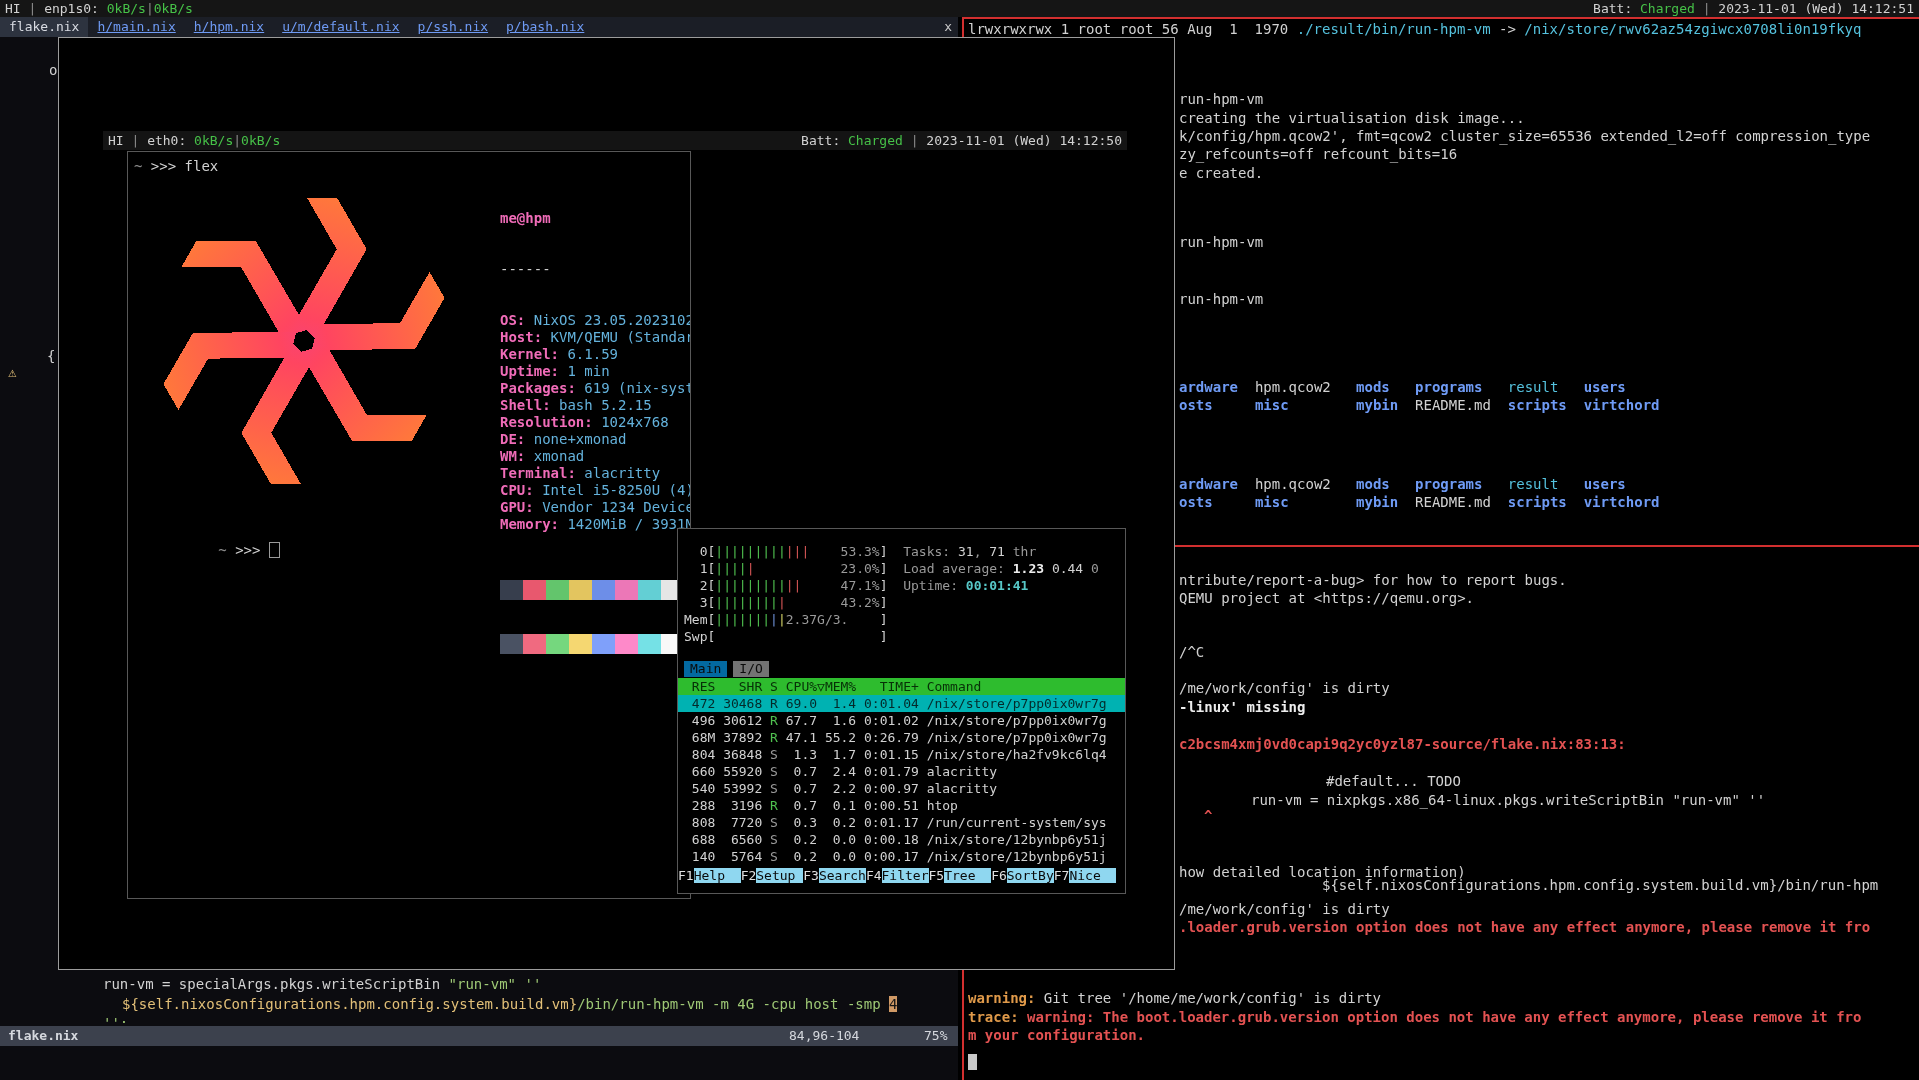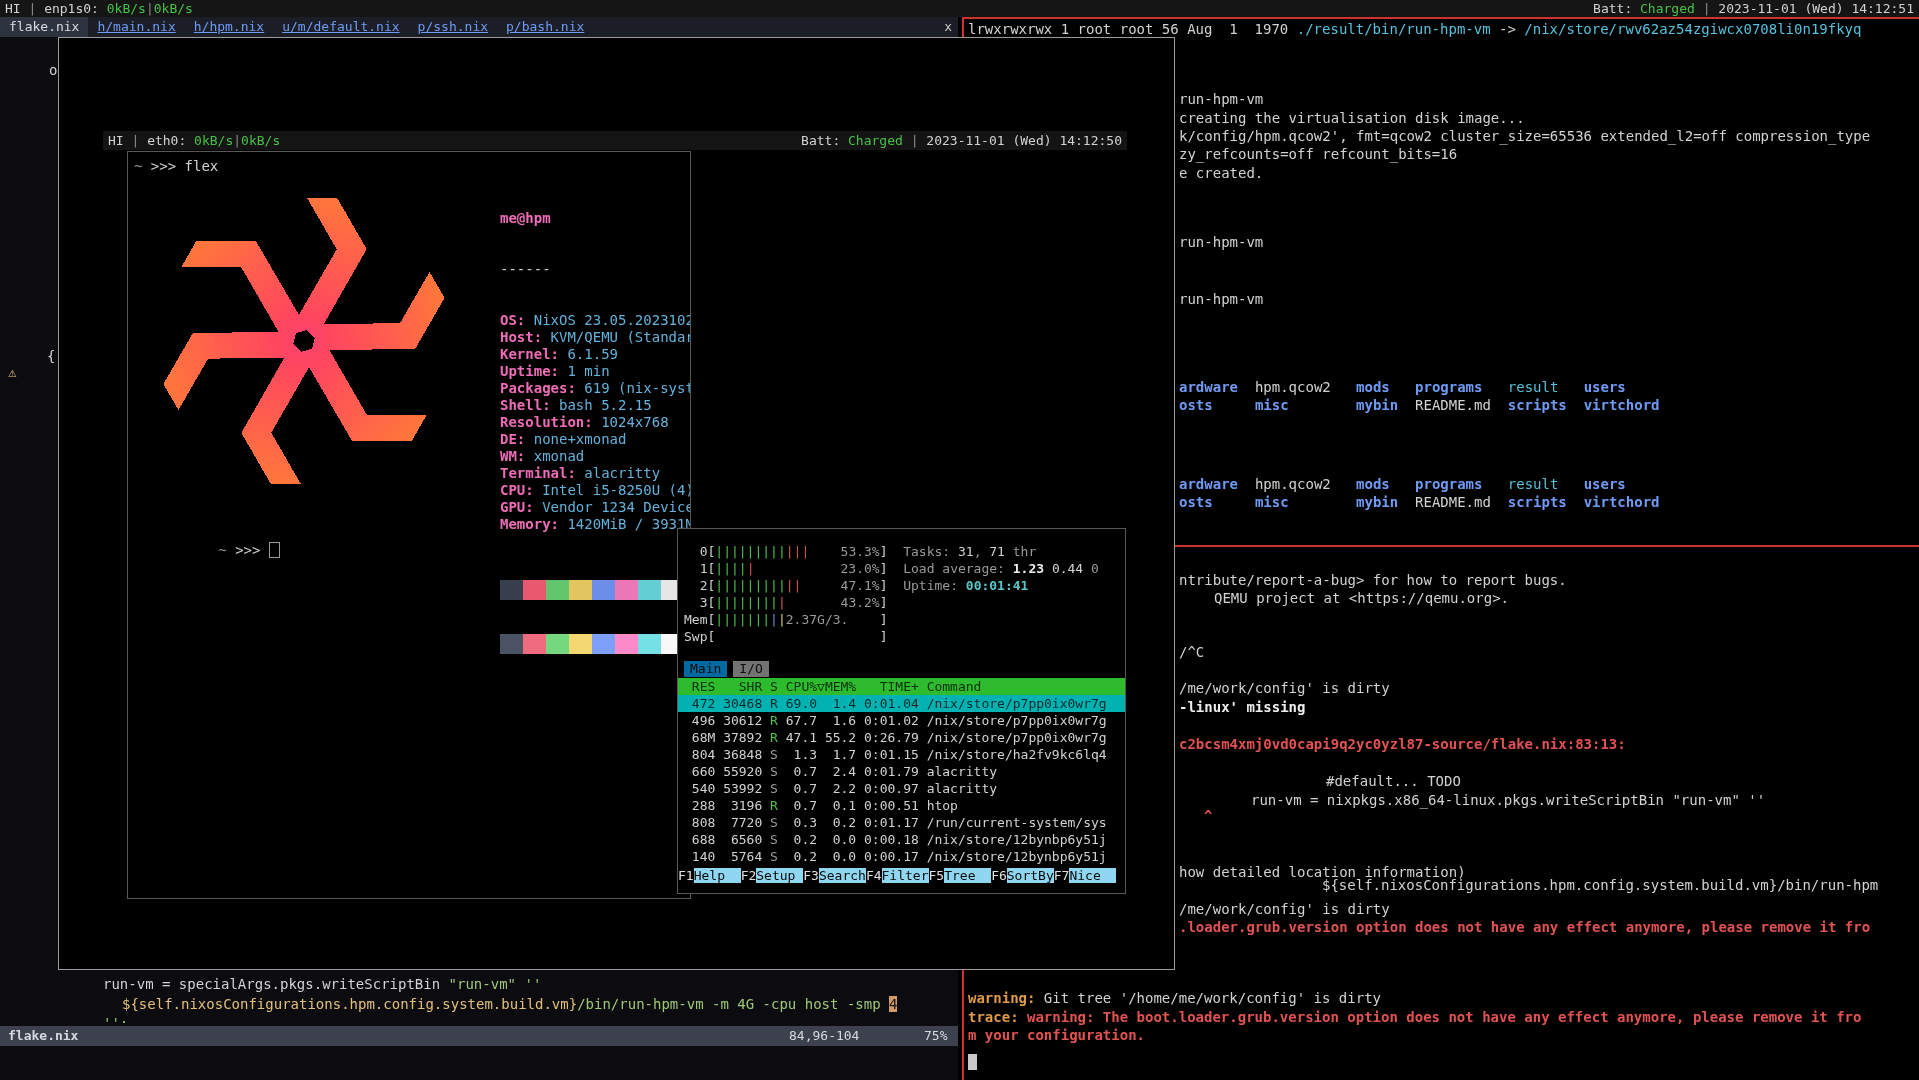--- a/index.html
+++ b/index.html
@@ -131,21 +131,21 @@
       <div class="tline" style="left: 215px; top: 146px;"><span class="c-w">e created.</span></div>
       <div class="tline" style="left: 215px; top: 215px;"><span class="c-w">run-hpm-vm</span></div>
       <div class="tline" style="left: 215px; top: 272px;"><span class="c-w">run-hpm-vm</span></div>
       <div class="tline" style="left: 215px; top: 360px;"><span class="c-dir">ardware</span><span class="c-w">  </span><span class="c-w">hpm.qcow2</span><span class="c-w">   </span><span class="c-dir">mods</span><span class="c-w">   </span><span class="c-dir">programs</span><span class="c-w">   </span><span class="c-cyan">result</span><span class="c-w">   </span><span class="c-dir">users</span></div>
       <div class="tline" style="left: 215px; top: 378px;"><span class="c-dir">osts</span><span class="c-w">     </span><span class="c-dir">misc</span><span class="c-w">        </span><span class="c-dir">mybin</span><span class="c-w">  </span><span class="c-w">README.md</span><span class="c-w">  </span><span class="c-dir">scripts</span><span class="c-w">  </span><span class="c-dir">virtchord</span></div>
       <div class="tline" style="left: 215px; top: 457px;"><span class="c-dir">ardware</span><span class="c-w">  </span><span class="c-w">hpm.qcow2</span><span class="c-w">   </span><span class="c-dir">mods</span><span class="c-w">   </span><span class="c-dir">programs</span><span class="c-w">   </span><span class="c-cyan">result</span><span class="c-w">   </span><span class="c-dir">users</span></div>
       <div class="tline" style="left: 215px; top: 475px;"><span class="c-dir">osts</span><span class="c-w">     </span><span class="c-dir">misc</span><span class="c-w">        </span><span class="c-dir">mybin</span><span class="c-w">  </span><span class="c-w">README.md</span><span class="c-w">  </span><span class="c-dir">scripts</span><span class="c-w">  </span><span class="c-dir">virtchord</span></div>
     </div>
   <div id="term-rb" class="win">
       <div class="tline" style="left: 215px; top: 25px;"><span class="c-w">ntribute/report-a-bug&gt; for how to report bugs.</span></div>
-      <div class="tline" style="left: 215px; top: 43px; margin-left: 35px;"><span class="c-w">QEMU project at &lt;https://qemu.org&gt;.</span></div>
+      <div class="tline" style="left: 215px; top: 43px;"><span class="c-w">QEMU project at &lt;https://qemu.org&gt;.</span></div>
       <div class="tline" style="left: 215px; top: 97px;"><span class="c-w">/^C</span></div>
       <div class="tline" style="left: 215px; top: 133px;"><span class="c-w">/me/work/config' is dirty</span></div>
       <div class="tline" style="left: 215px; top: 152px;"><span class="c-bold">-linux' missing</span></div>
       <div class="tline" style="left: 215px; top: 189px;"><span class="c-red">c2bcsm4xmj0vd0capi9q2yc0yzl87-source/flake.nix:83:13:</span></div>
       <div class="tline" style="left: 362px; top: 226px;"><span class="c-w">#default... TODO</span></div>
       <div class="tline" style="left: 287px; top: 245px;"><span class="c-w">run-vm = nixpkgs.x86_64-linux.pkgs.writeScriptBin "run-vm" ''</span></div>
       <div class="tline" style="left: 240px; top: 261px;"><span class="c-red">^</span></div>
       <div class="tline" style="left: 358px; top: 282px; margin-top: 48px;"><span class="c-w">${self.nixosConfigurations.hpm.config.system.build.vm}/bin/run-hpm</span></div>
       <div class="tline" style="left: 215px; top: 317px;"><span class="c-w">how detailed location information)</span></div>
       <div class="tline" style="left: 215px; top: 354px;"><span class="c-w">/me/work/config' is dirty</span></div>

